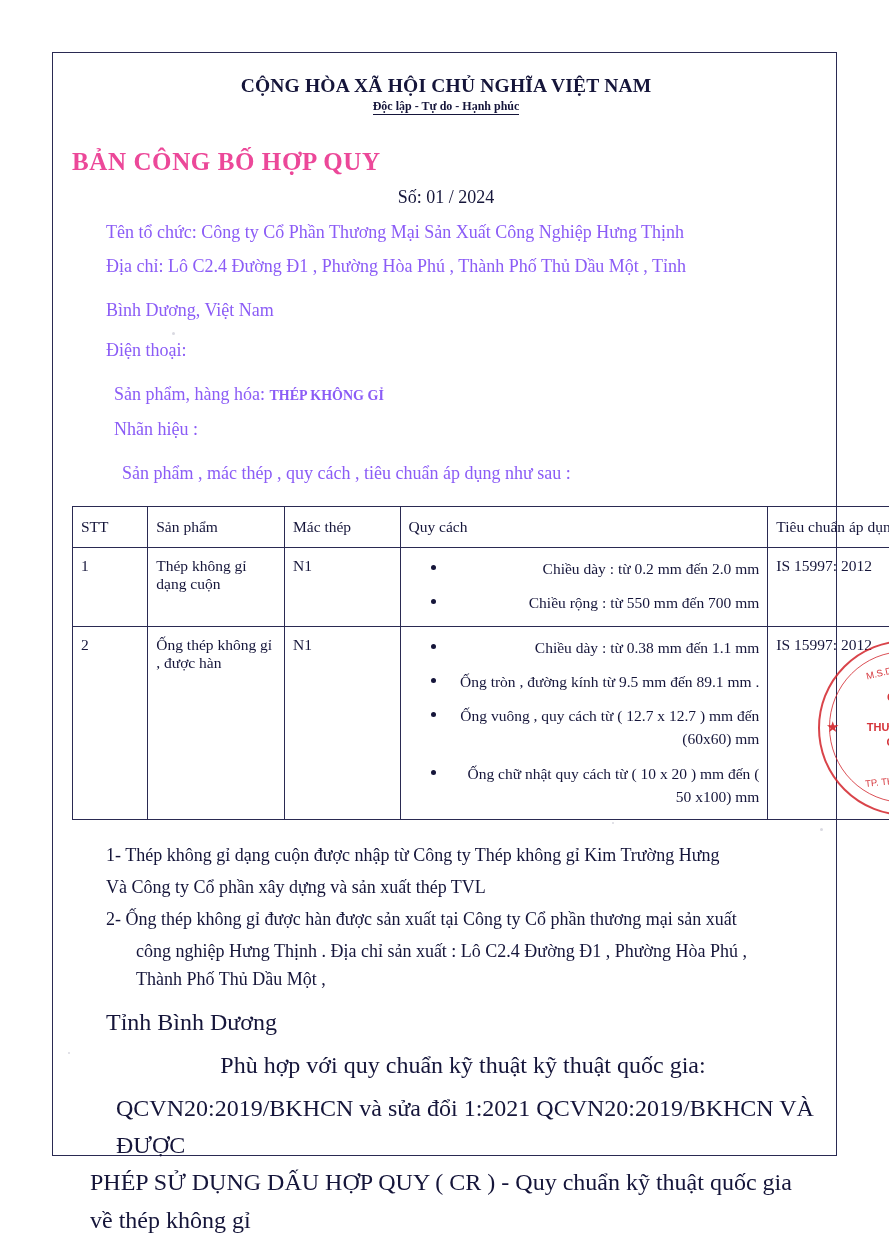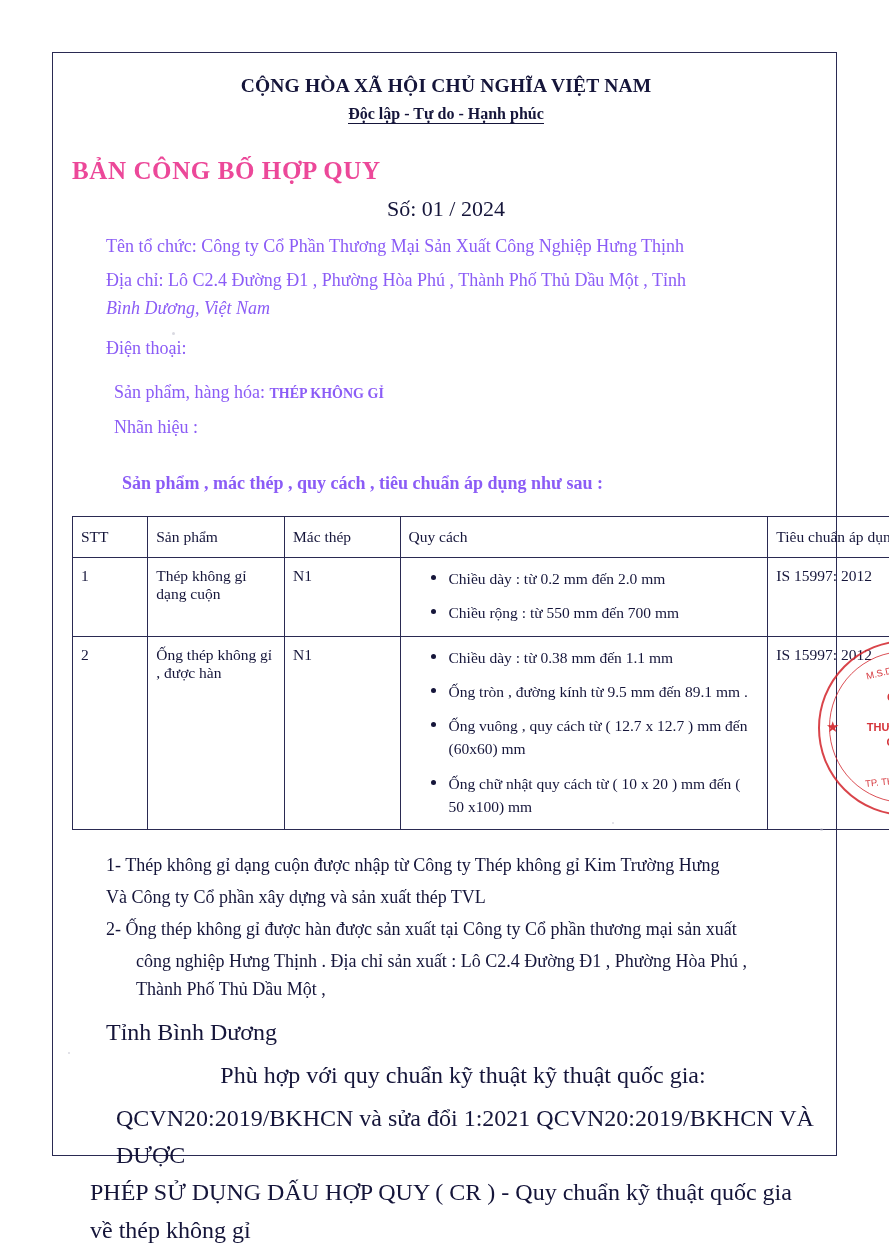--- a/index.html
+++ b/index.html
@@ -46,40 +46,40 @@
     text-align: center;
     font-weight: bold;
     font-size: 19.5px;
     letter-spacing: .2px;
     color: #15153a;
     margin-top: 15px;
   }
   .ttl-motto {
     text-align: center;
     font-weight: bold;
-    font-size: 16px;
-    color: #15153a;
-    margin-top: 8px;
+    font-size: 12px;
+    color: #15153a;
+    margin-top: 2px;
   }
   .ttl-motto span.u {
     border-bottom: 1.4px solid #15153a;
     padding-bottom: 1px;
   }
 
   .doc-title {
     text-align: left;
     font-weight: bold;
     font-size: 25px;
     letter-spacing: .6px;
     color: #ec4899;
     margin-top: 34px;
   }
   .doc-number {
     text-align: center;
-    font-size: 22px;
+    font-size: 18px;
     color: #15153a;
     margin-top: 11px;
   }
 
   .para {
     font-size: 18px;
     line-height: 1.55;
     color: #8b5cf6;
     margin-top: 11px;
   }
@@ -115,20 +115,21 @@
 
   .just {
     text-align: justify;
     text-justify: inter-word;
   }
 
   ul.bullets {
     margin: 0;
     padding-left: 22px;
     list-style: none;
+    text-align: right;
   }
   ul.bullets li {
     position: relative;
     margin-bottom: 11px;
     line-height: 1.5;
     padding-left: 18px;
   }
   ul.bullets li:last-child { margin-bottom: 2px; }
   ul.bullets li::before {
     content: "";
@@ -250,29 +251,29 @@
   <div class="content">
 
     <div class="ttl-national">CỘNG HÒA XÃ HỘI CHỦ NGHĨA VIỆT NAM</div>
     <div class="ttl-motto"><span class="u">Độc lập - Tự do - Hạnh phúc</span></div>
 
     <div class="doc-title">BẢN CÔNG BỐ HỢP QUY</div>
     <div class="doc-number">Số: 01 / 2024</div>
 
     <div class="para indent1">Tên tổ chức: Công ty Cổ Phần Thương Mại Sản Xuất Công Nghiệp Hưng Thịnh</div>
     <div class="para indent1" style="margin-top:6px;">Địa chỉ: Lô C2.4 Đường Đ1 , Phường Hòa Phú , Thành Phố Thủ Dầu Một , Tỉnh</div>
-    <div class="para" style="margin-top:0;margin-left:34px;font-style:italic;">Bình Dương, Việt Nam</div>
+    <div class="para" style="margin-top:16px;margin-left:34px;">Bình Dương, Việt Nam</div>
     <div class="para indent1" style="margin-top:12px;">Điện thoại:</div>
 
     <div class="para indent2" style="margin-top:16px;">
       <span>Sản phẩm, hàng hóa:</span>
       <span class="bold" style="font-size:14px;">THÉP KHÔNG GỈ</span>
     </div>
     <div class="para indent2" style="margin-top:8px;">Nhãn hiệu :</div>
-    <div class="para indent3" style="margin-top:28px;font-weight:bold;">Sản phẩm , mác thép , quy cách , tiêu chuẩn áp dụng như sau :</div>
+    <div class="para indent3" style="margin-top:16px;">Sản phẩm , mác thép , quy cách , tiêu chuẩn áp dụng như sau :</div>
 
     <table class="spec">
       <thead>
         <tr>
           <th class="c-stt">STT</th>
           <th class="c-prod">Sản phẩm</th>
           <th class="c-mac">Mác thép</th>
           <th class="c-quy">Quy cách</th>
           <th class="c-std">Tiêu chuẩn áp dụng</th>
         </tr>

